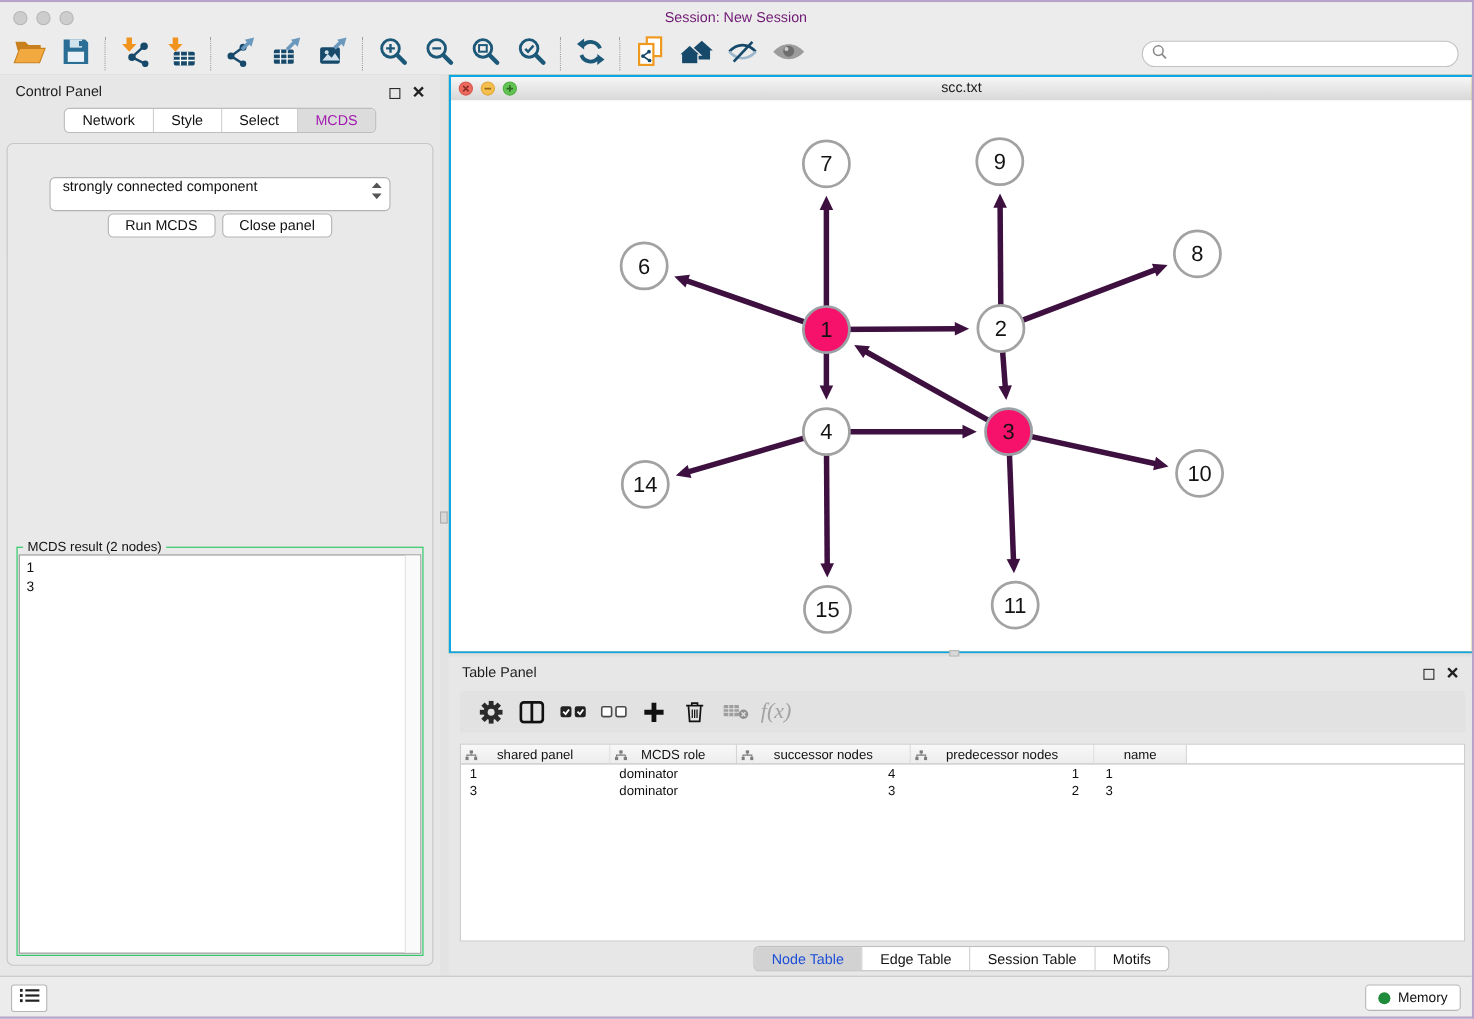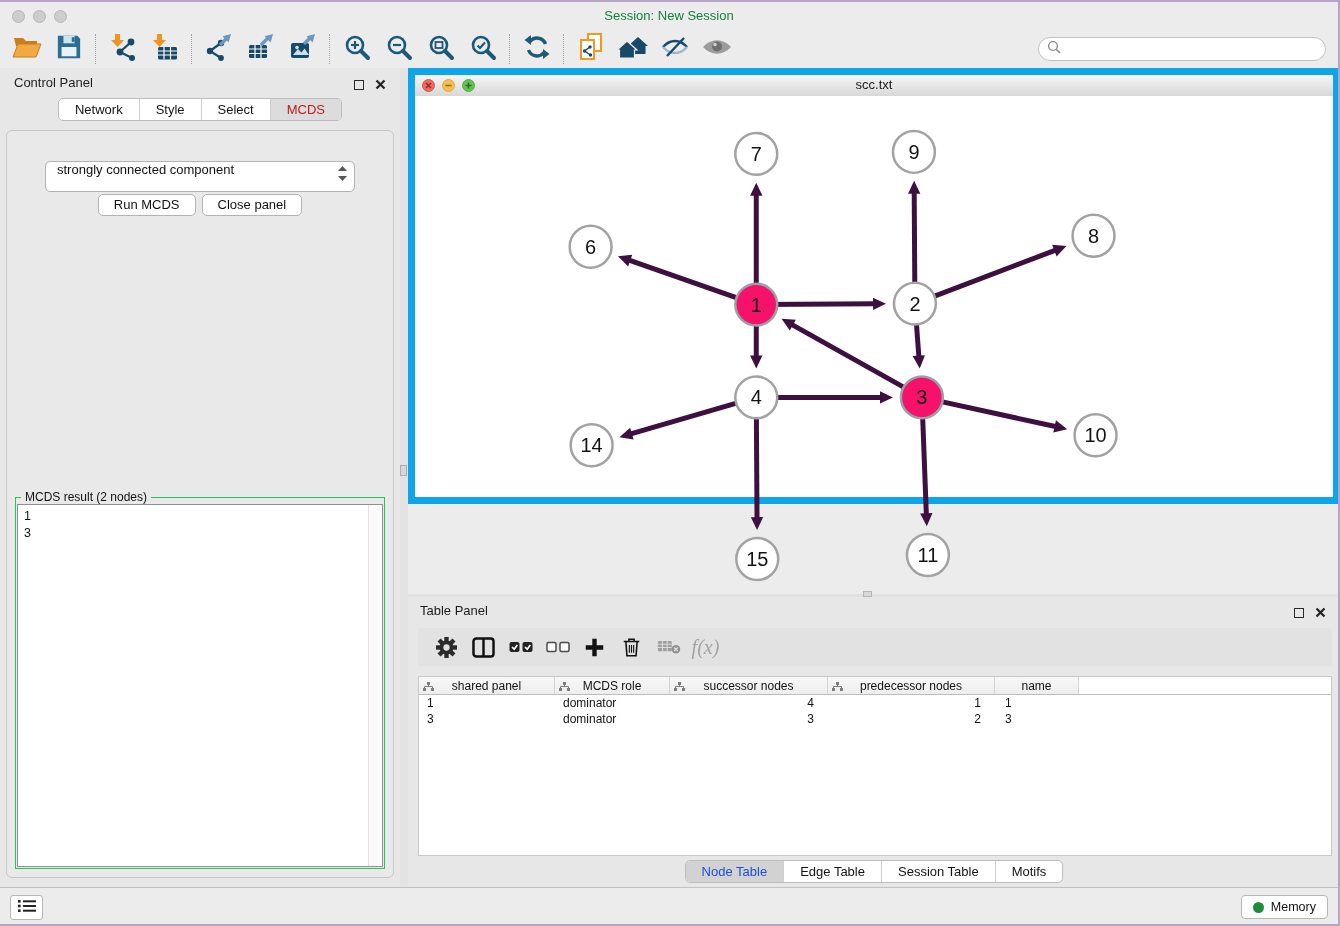--- a/index.html
+++ b/index.html
@@ -6,61 +6,61 @@
   body{
     width:1340px;height:926px;position:relative;overflow:hidden;
     font-family:"Liberation Sans",sans-serif;background:#ececec;
     box-sizing:border-box;
     border-top:2px solid #b7a3c9;border-right:2px solid #b7a3c9;border-bottom:2px solid #b7a3c9;
   }
   
   #titlebar{position:absolute;left:0;top:0;right:0;height:28px;background:#ececec;border-bottom:1px solid #dcdcdc;}
   #titlebar .lights{position:absolute;left:12px;top:8px;display:flex;gap:8px;}
   .gray-dot{width:13px;height:13px;border-radius:50%;background:#cdcdcd;border:1px solid #b6b6b6;box-sizing:border-box;}
-  #title-text{text-align:center;line-height:27px;font-size:13px;color:#15803d;}
+  #title-text{text-align:center;line-height:27px;font-size:13px;color:#701a75;}
   
   #toolbar{position:absolute;left:0;top:28px;right:0;height:38px;background:#ececec;border-bottom:1px solid #b3b3b3;display:flex;align-items:center;padding-left:6px;}
   .tb-btn{width:42px;height:34px;display:flex;align-items:center;justify-content:center;flex:0 0 auto;}
   .tb-sep{width:1px;height:30px;border-left:1px dotted #9f9f9f;margin:0 5px;flex:0 0 auto;}
   #search-box{position:absolute;right:12px;top:7px;width:288px;height:24px;background:#fff;border:1px solid #c2c2c2;border-radius:13px;display:flex;align-items:center;padding:0 8px;box-sizing:border-box;}
   #search-box input{border:none;outline:none;flex:1;font-size:13px;background:transparent;font-family:"Liberation Sans",sans-serif;margin-left:5px;}
   
   .panel-title{font-size:13px;color:#1c1c1c;}
   .win-btns{display:flex;gap:11px;align-items:center;}
   .float-glyph{width:10px;height:10px;border:1.5px solid #2a2a2a;box-sizing:border-box;display:inline-block;}
   
   #control-panel{position:absolute;left:0;top:66px;width:400px;bottom:36px;background:#e7e7e7;}
   #cp-head{position:relative;height:30px;}
   #cp-head .panel-title{position:absolute;left:14px;top:7px;}
   #cp-head .win-btns{position:absolute;right:14px;top:8px;}
   .seg-row{position:absolute;left:0;right:0;display:flex;justify-content:center;}
   #cp-tabs{top:30px;}
   .seg{display:flex;border:1px solid #bdbdbd;border-radius:5px;overflow:hidden;background:#fff;height:21px;}
   .seg-item{padding:0 16px;font-size:13px;color:#121212;border-left:1px solid #cfcfcf;line-height:21px;cursor:default;}
   .seg-item:first-child{border-left:none;}
-  .seg-item.active-dim{background:#dcdcdc;color:#b91c1c;}
+  .seg-item.active-dim{background:#dcdcdc;color:#a21caf;}
   #cp-body{position:absolute;left:6px;right:6px;top:62px;bottom:10px;border:1px solid #c6c6c6;border-radius:6px;background:#e9e9e9;}
   #opt-label{margin-top:13px;text-align:center;font-size:13px;color:#111;}
   #criterion{position:absolute;left:38px;right:38px;top:30px;height:31px;background:#fff;border:1px solid #b3b3b3;border-radius:5px;display:flex;align-items:flex-start;padding:0 11px;font-size:13px;box-sizing:border-box;color:#111;}
   #criterion .stepper{position:absolute;right:7px;top:4px;}
   #cp-buttons{position:absolute;top:63px;left:0;right:0;display:flex;justify-content:center;gap:6px;}
   .cp-btn{background:#fff;border:1px solid #b3b3b3;border-radius:5px;font-size:13px;height:22px;line-height:20px;padding:0 15px;color:#111;font-family:"Liberation Sans",sans-serif;}
   #result-fieldset{position:absolute;left:8px;right:8px;top:366px;bottom:8px;border:1px solid #22c55e;}
   #result-legend{position:absolute;top:-8px;left:5px;background:#e9e9e9;padding:0 4px;font-size:12px;color:#111;}
   #result-box{position:absolute;left:1px;right:1px;top:6px;bottom:1px;background:#fff;border:1px solid #8f8f8f;}
   .result-line{font-size:12.5px;color:#111;line-height:17px;padding-left:6px;}
   .result-line:first-child{padding-top:3px;}
   #result-scroll{position:absolute;right:0;top:0;bottom:0;width:13px;background:#fafafa;border-left:1px solid #e2e2e2;}
   
   #v-splitter{position:absolute;left:400px;top:66px;width:8px;bottom:36px;background:#e3e3e3;}
   #v-handle{position:absolute;left:0;top:397px;width:7px;height:11px;background:#d8d8d8;border:1px solid #adadad;box-sizing:border-box;}
   #h-splitter{position:absolute;left:408px;top:592px;width:932px;height:3px;background:#e0e0e0;}
   #h-handle{position:absolute;left:455px;top:-3px;width:9px;height:6px;background:#d8d8d8;border:1px solid #b5b5b5;box-sizing:border-box;}
   
-  #net-window{position:absolute;left:408px;top:66px;width:932px;height:436px;border:7px solid #0ea5e9;box-sizing:border-box;background:#eab308;}
+  #net-window{position:absolute;left:408px;top:66px;width:932px;height:526px;border:2px solid #0ea5e9;box-sizing:border-box;background:#eab308;}
   #net-titlebar{position:relative;height:21px;background:linear-gradient(#f6f6f6,#d8d8d8);border-bottom:1px solid #a8a8a8;}
   #net-titlebar .lights{position:absolute;left:7px;top:4px;display:flex;gap:7px;}
   .mac-dot{width:13px;height:13px;border-radius:50%;box-sizing:border-box;display:flex;align-items:center;justify-content:center;}
   .dot-red{background:#ee6a5f;border:1px solid #d4584c;}
   .dot-yellow{background:#f5bf4f;border:1px solid #dfa93c;}
   .dot-green{background:#61c354;border:1px solid #4fb13f;}
   #net-title{text-align:center;font-size:13px;color:#1a1a1a;line-height:20px;}
   #net-canvas{position:absolute;left:0;top:21px;right:0;bottom:0;background:#fff;}
   
   #table-panel{position:absolute;left:408px;top:595px;width:932px;bottom:36px;background:#e7e7e7;}

